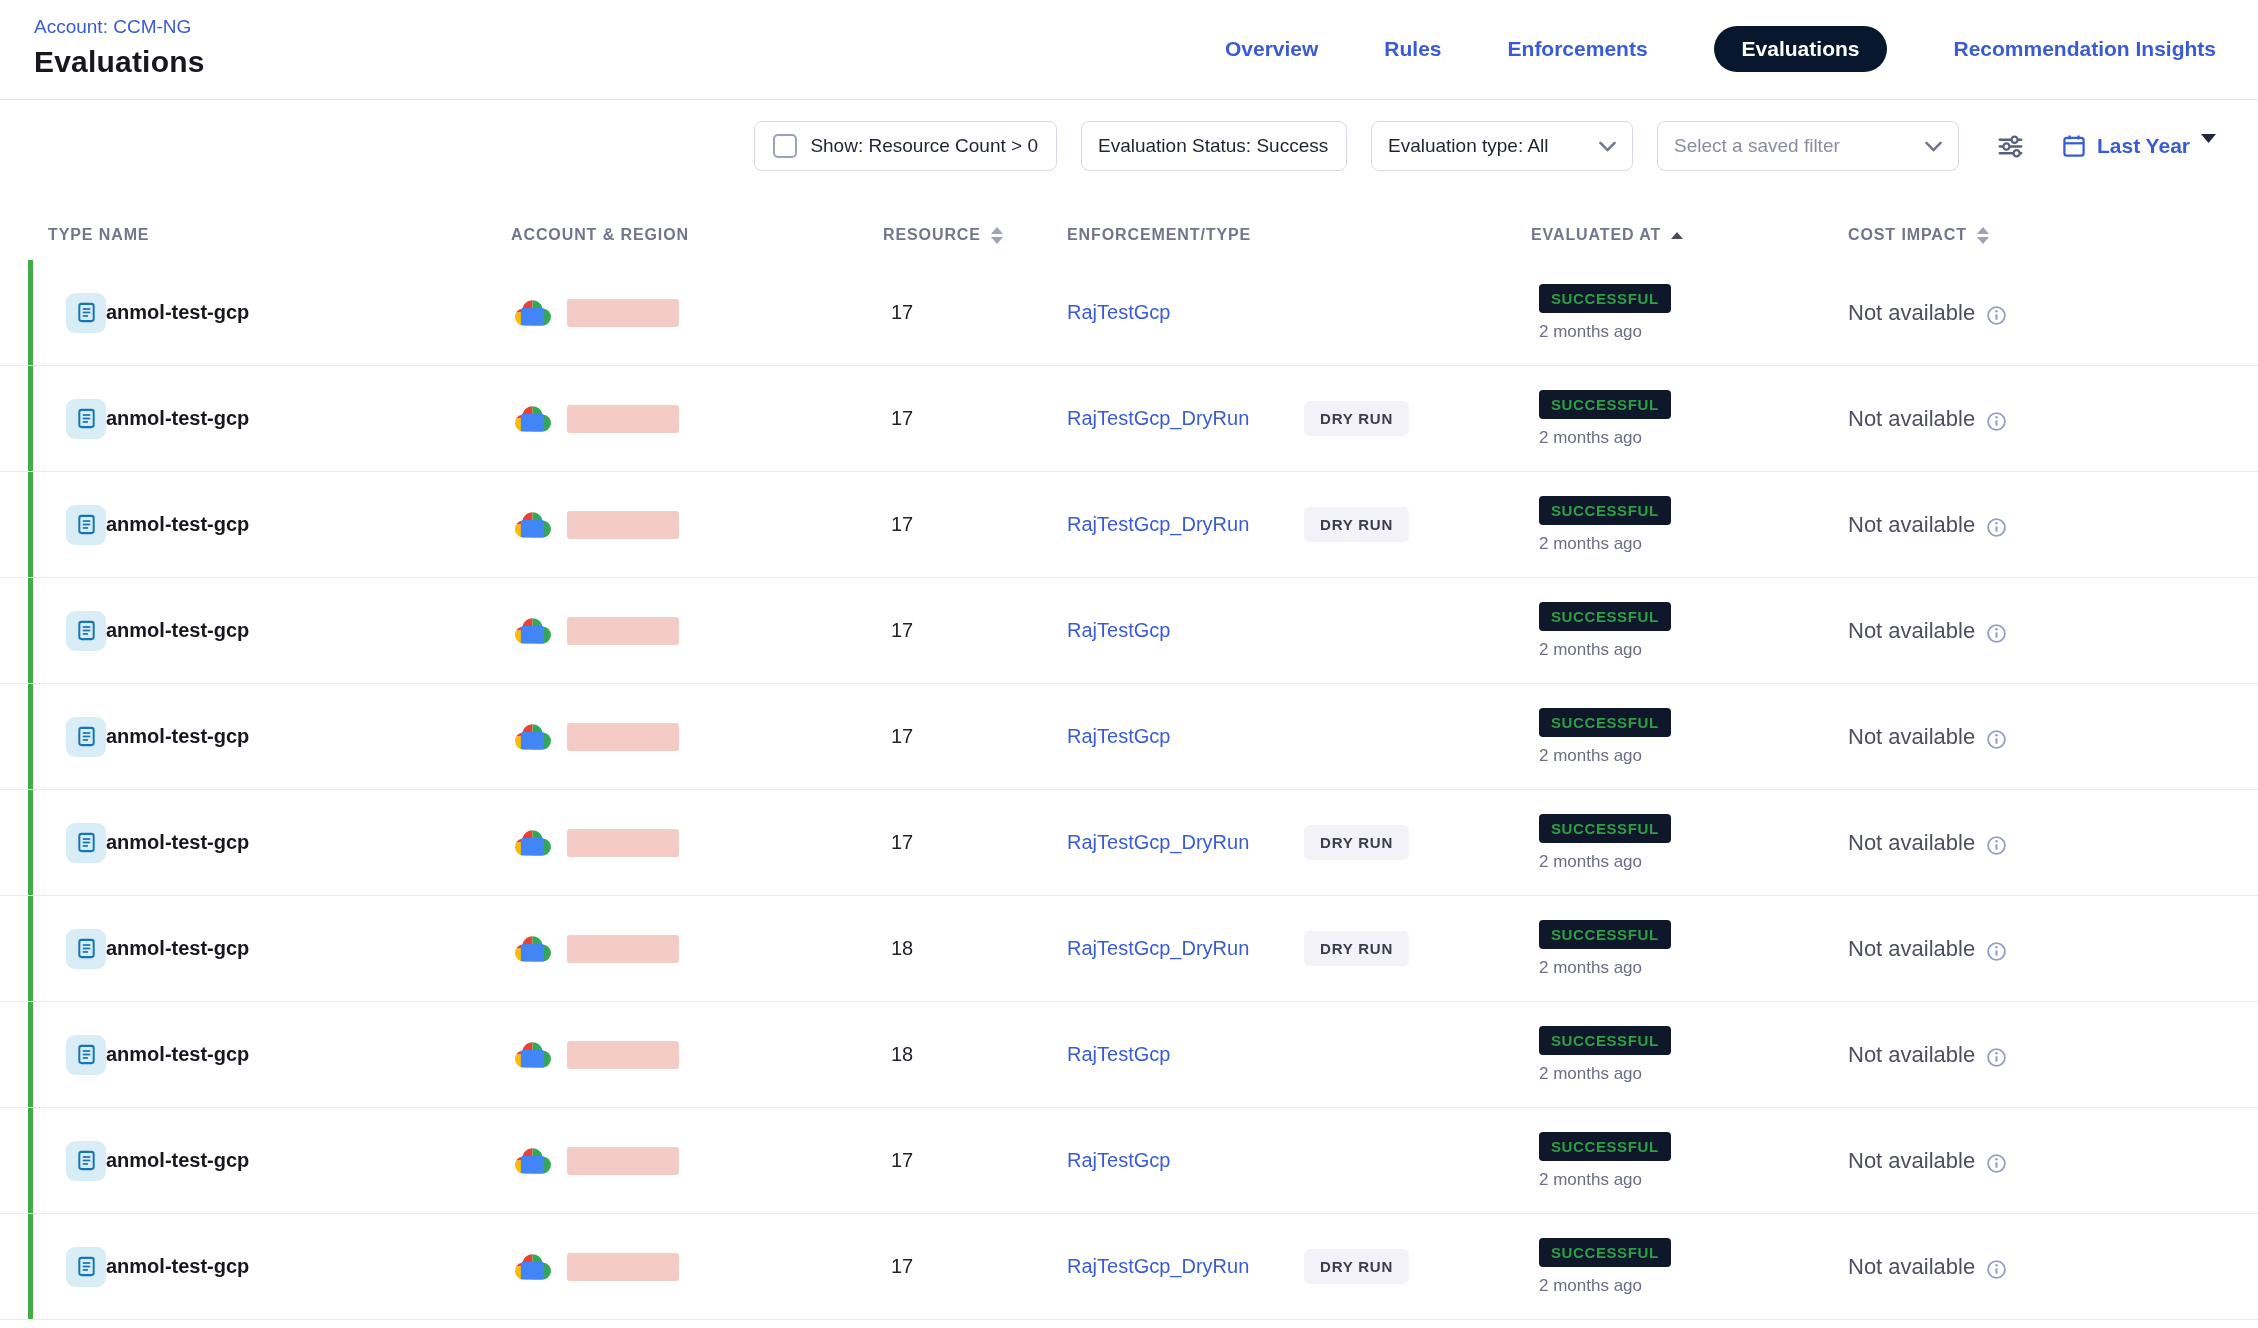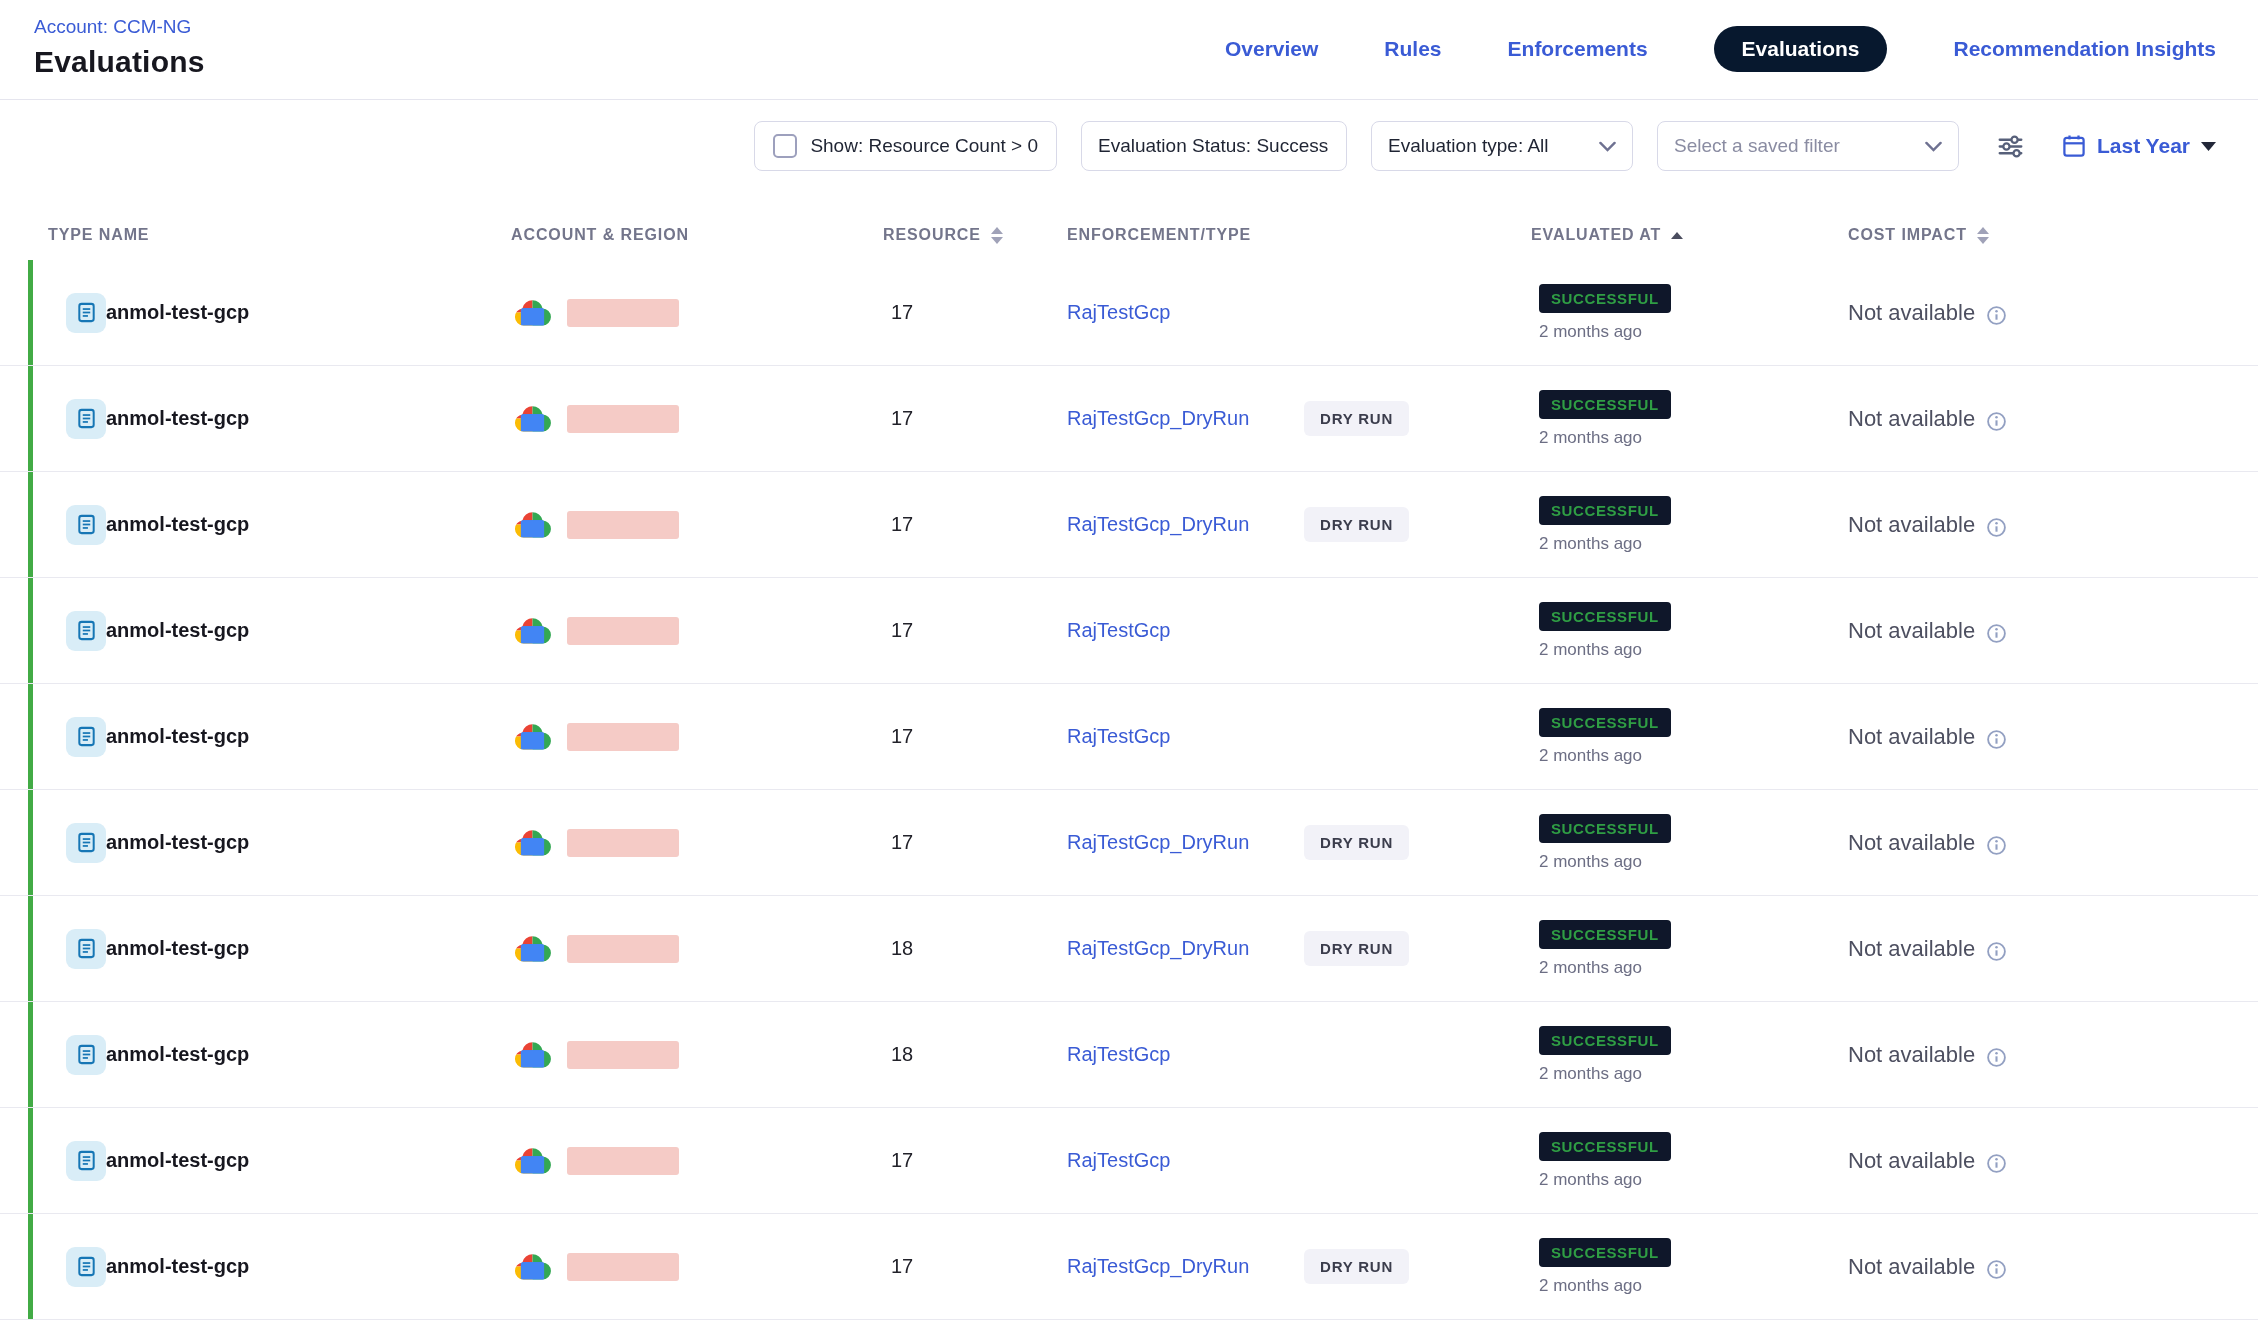--- a/index.html
+++ b/index.html
@@ -22,21 +22,21 @@
   
   .filterbar { height:92px; display:flex; align-items:center; justify-content:flex-end; gap:24px; padding-right:42px; }
   .show-filter { display:flex; align-items:center; gap:13px; border:1px solid #d8d9e8; border-radius:8px; height:50px; padding:0 18px; font-size:19px; color:#1f2433; background:#fff; cursor:pointer; white-space:nowrap;margin-left:32px; }
   .checkbox { width:24px; height:24px; border:2px solid #9da0bd; border-radius:5px; background:#fff; flex:none; }
   .dropdown { display:flex; align-items:center; justify-content:space-between; gap:14px; border:1px solid #d8d9e8; border-radius:8px; height:50px; padding:0 16px; font-size:19px; color:#1f2433; cursor:pointer; white-space:nowrap; }
   .dd-status { width:266px; }
   .dd-type { width:262px; }
   .dd-saved { width:302px; }
   .dropdown.placeholder .dd-label { color:#8a8ca2; }
   .icon-btn { background:none; border:none; cursor:pointer; display:flex; align-items:center; margin:0 14px; }
-  .daterange { display:flex; align-items:center; gap:11px; color:#3a5bd5; font-size:21px; font-weight:600; cursor:pointer; white-space:nowrap; }
+  .daterange { display:flex; align-items:flex-start; gap:11px; color:#3a5bd5; font-size:21px; font-weight:600; cursor:pointer; white-space:nowrap; }
 
   
   .thead, .trow { display:grid; grid-template-columns:483px 372px 184px 464px 317px 1fr; padding-left:28px; }
   .thead { height:68px; align-items:end; padding-bottom:16px; color:#73758b; font-size:16px; font-weight:700; letter-spacing:0.9px; }
   .th { display:flex; align-items:center; gap:10px; white-space:nowrap; }
   .th-first { padding-left:20px; }
   .sort { display:flex; flex-direction:column; gap:3px; cursor:pointer; }
   .tri { width:0; height:0; border-left:6px solid transparent; border-right:6px solid transparent; }
   .tri.up { border-bottom:7px solid #a0a2b8; }
   .tri.down { border-top:7px solid #a0a2b8; }

